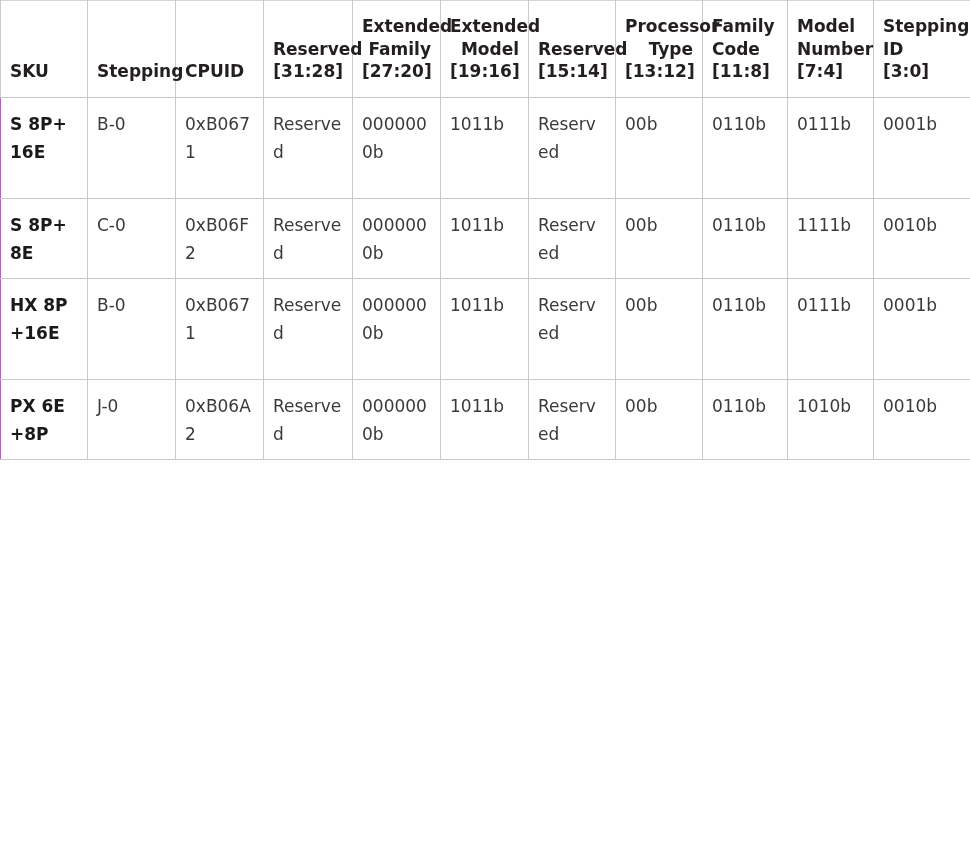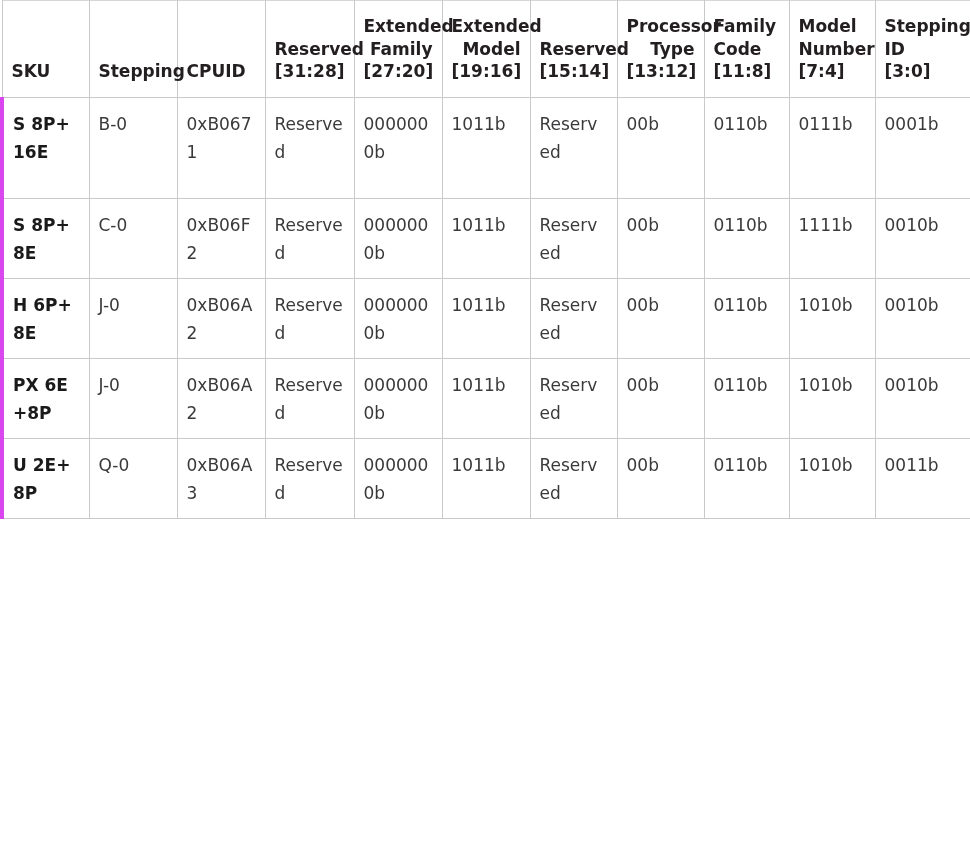--- a/index.html
+++ b/index.html
@@ -43,21 +43,21 @@
     box-sizing: border-box;
   }
   .cpuid-table th:last-child,
   .cpuid-table td:last-child {
     border-right: none;
   }
   .cpuid-table tr:first-child th {
     border-left: 1px solid #c9c9c9;
   }
   .cpuid-table tbody td:first-child {
-    border-left: 4px solid #d946ef;
+    border-left: 1px solid #d946ef;
   }
 
   
   .cpuid-table thead th {
     height: 97px;
     vertical-align: bottom;
     padding-bottom: 14px;
     font-size: 17px;
     font-weight: bold;
     color: #231f20;
@@ -170,53 +170,40 @@
         <td>0xB06F2</td>
         <td>Reserved</td>
         <td>0000000b</td>
         <td>1011b</td>
         <td>Reserved</td>
         <td>00b</td>
         <td>0110b</td>
         <td>1111b</td>
         <td>0010b</td>
       </tr>
-      <tr class="r-short">
-        <td class="sku-cell">H 6P+8E</td>
-        <td>J-0</td>
-        <td>0xB06A2</td>
-        <td>Reserved</td>
-        <td>0000000b</td>
-        <td>1011b</td>
-        <td>Reserved</td>
-        <td>00b</td>
-        <td>0110b</td>
-        <td>1010b</td>
-        <td>0010b</td>
+      <tr class="r-tall">
+        <td class="sku-cell">HX 8P+16E</td>
+        <td>B-0</td>
+        <td>0xB0671</td>
+        <td>Reserved</td>
+        <td>0000000b</td>
+        <td>1011b</td>
+        <td>Reserved</td>
+        <td>00b</td>
+        <td>0110b</td>
+        <td>0111b</td>
+        <td>0001b</td>
       </tr>
       <tr class="r-short">
         <td class="sku-cell">PX 6E+8P</td>
         <td>J-0</td>
         <td>0xB06A2</td>
         <td>Reserved</td>
         <td>0000000b</td>
         <td>1011b</td>
         <td>Reserved</td>
         <td>00b</td>
         <td>0110b</td>
         <td>1010b</td>
         <td>0010b</td>
       </tr>
-      <tr class="r-short">
-        <td class="sku-cell">U 2E+8P</td>
-        <td>Q-0</td>
-        <td>0xB06A3</td>
-        <td>Reserved</td>
-        <td>0000000b</td>
-        <td>1011b</td>
-        <td>Reserved</td>
-        <td>00b</td>
-        <td>0110b</td>
-        <td>1010b</td>
-        <td>0011b</td>
-      </tr>
     </tbody>
 </table>
 
 </body></html>

